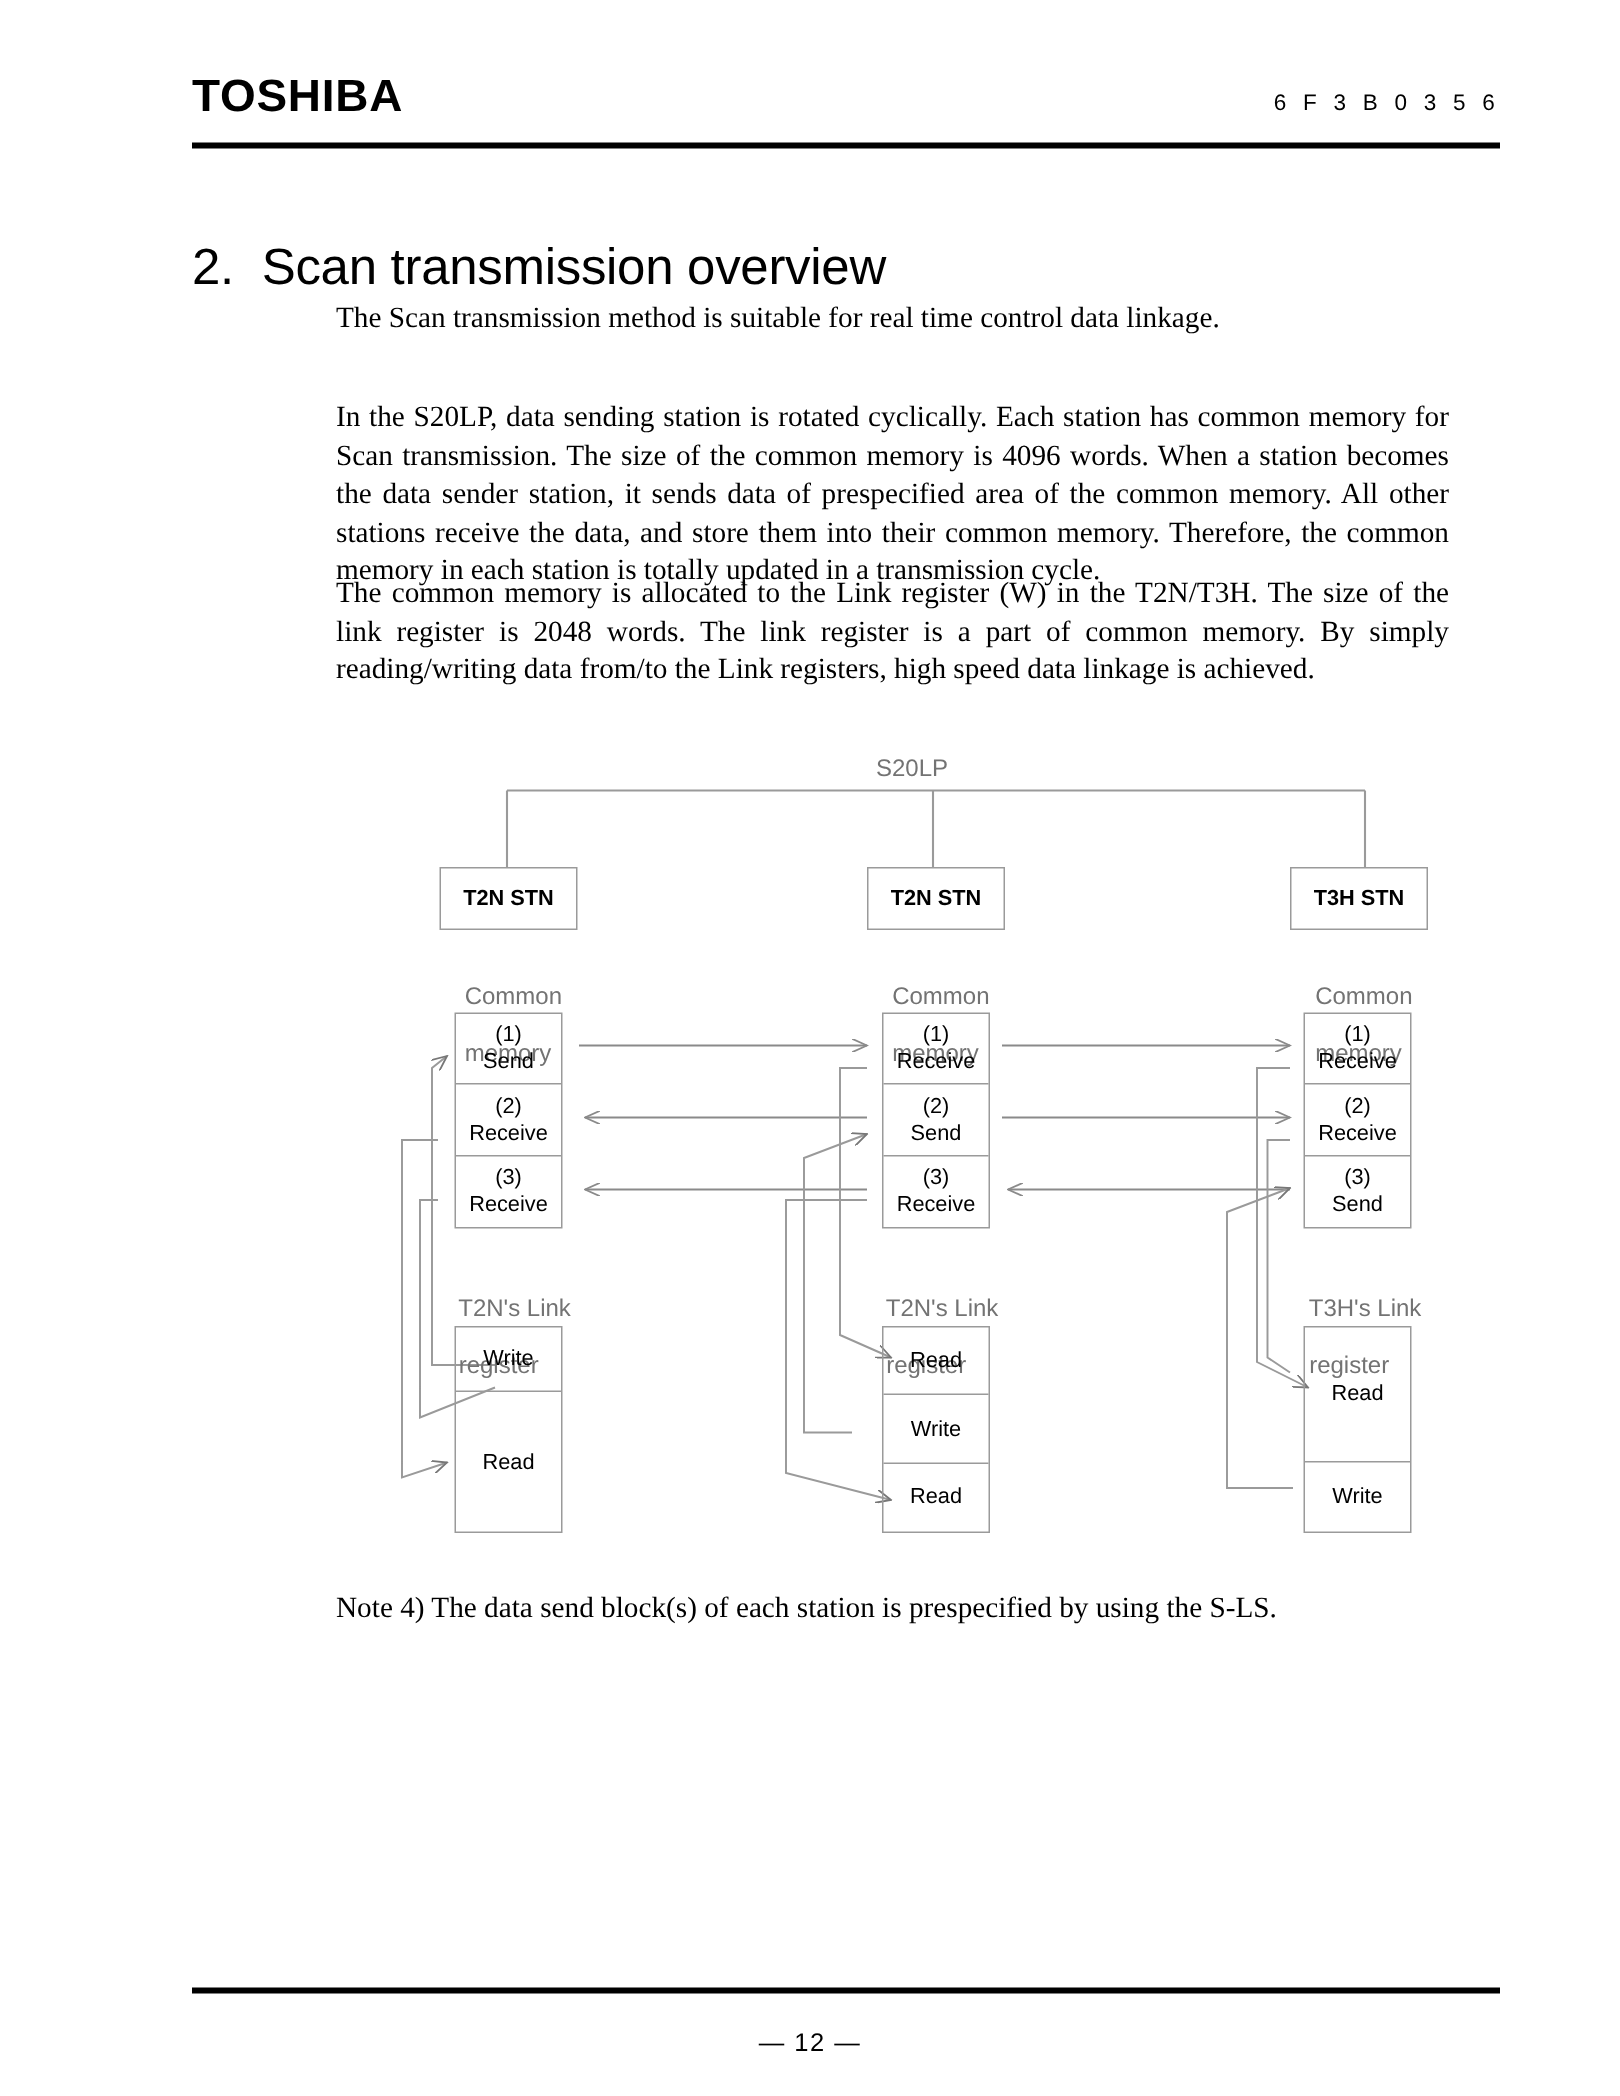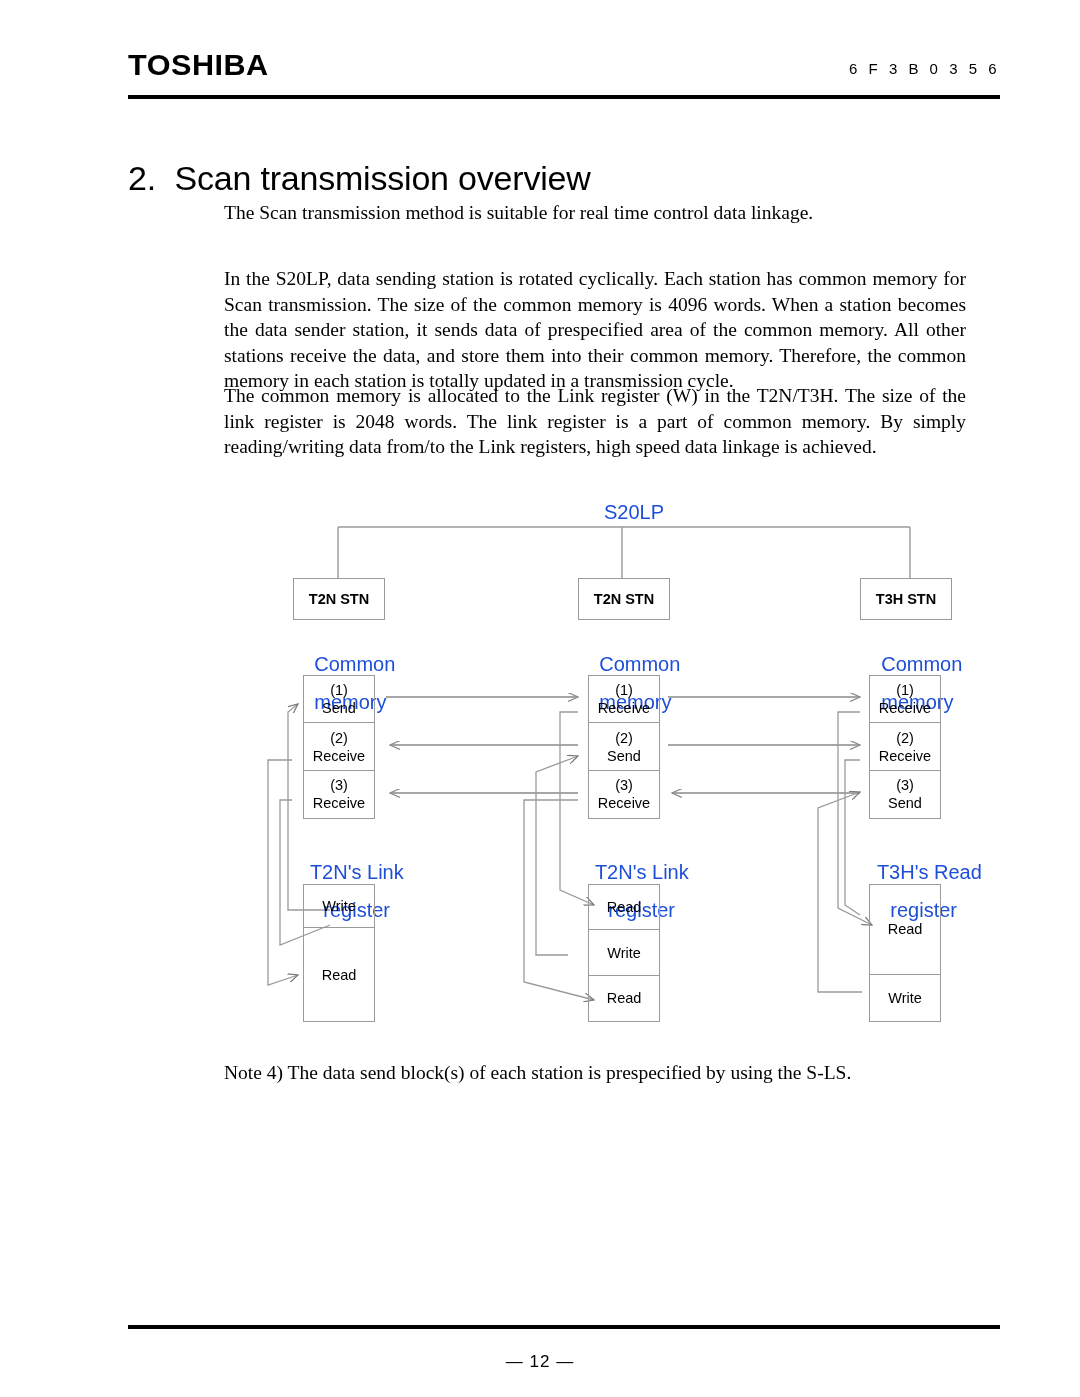--- a/index.html
+++ b/index.html
@@ -121,23 +121,23 @@
     top: 0;
     width: 1080px;
     height: 1397px;
     pointer-events: none;
   }
   .diagram svg { display: block; }
 
   .dlabel {
     position: absolute;
     font-family: "Liberation Sans", "DejaVu Sans", sans-serif;
-    font-size: 20px;
-    color: #1d4ed8;
-    text-align: right;
+    font-size: 16px;
+    color: #737373;
+    text-align: left;
     white-space: pre;
     line-height: 19px;
   }
   .dbox {
     position: absolute;
     box-sizing: border-box;
     border: 1px solid #9a9a9a;
     font-family: "Liberation Sans", "DejaVu Sans", sans-serif;
     font-size: 14.5px;
     color: #000;
@@ -332,21 +332,21 @@
       <span>(2)</span>
       <span>Receive</span>
     </div>
     <div class="cell" style="height:48px;">
       <span>(3)</span>
       <span>Send</span>
     </div>
   </div>
 
   <div class="dlabel" style="left:855px; top:844px; width:102px;">
-    <span>T3H's Read</span><br>
+    <span>T3H's Link</span><br>
     <span>register</span>
   </div>
 
   <div class="stack" style="left:869px; top:884px; width:72px; height:138px;">
     <div class="cell" style="height:91px;">Read</div>
     <div class="cell" style="height:47px;">Write</div>
   </div>
 
 </div>
 

